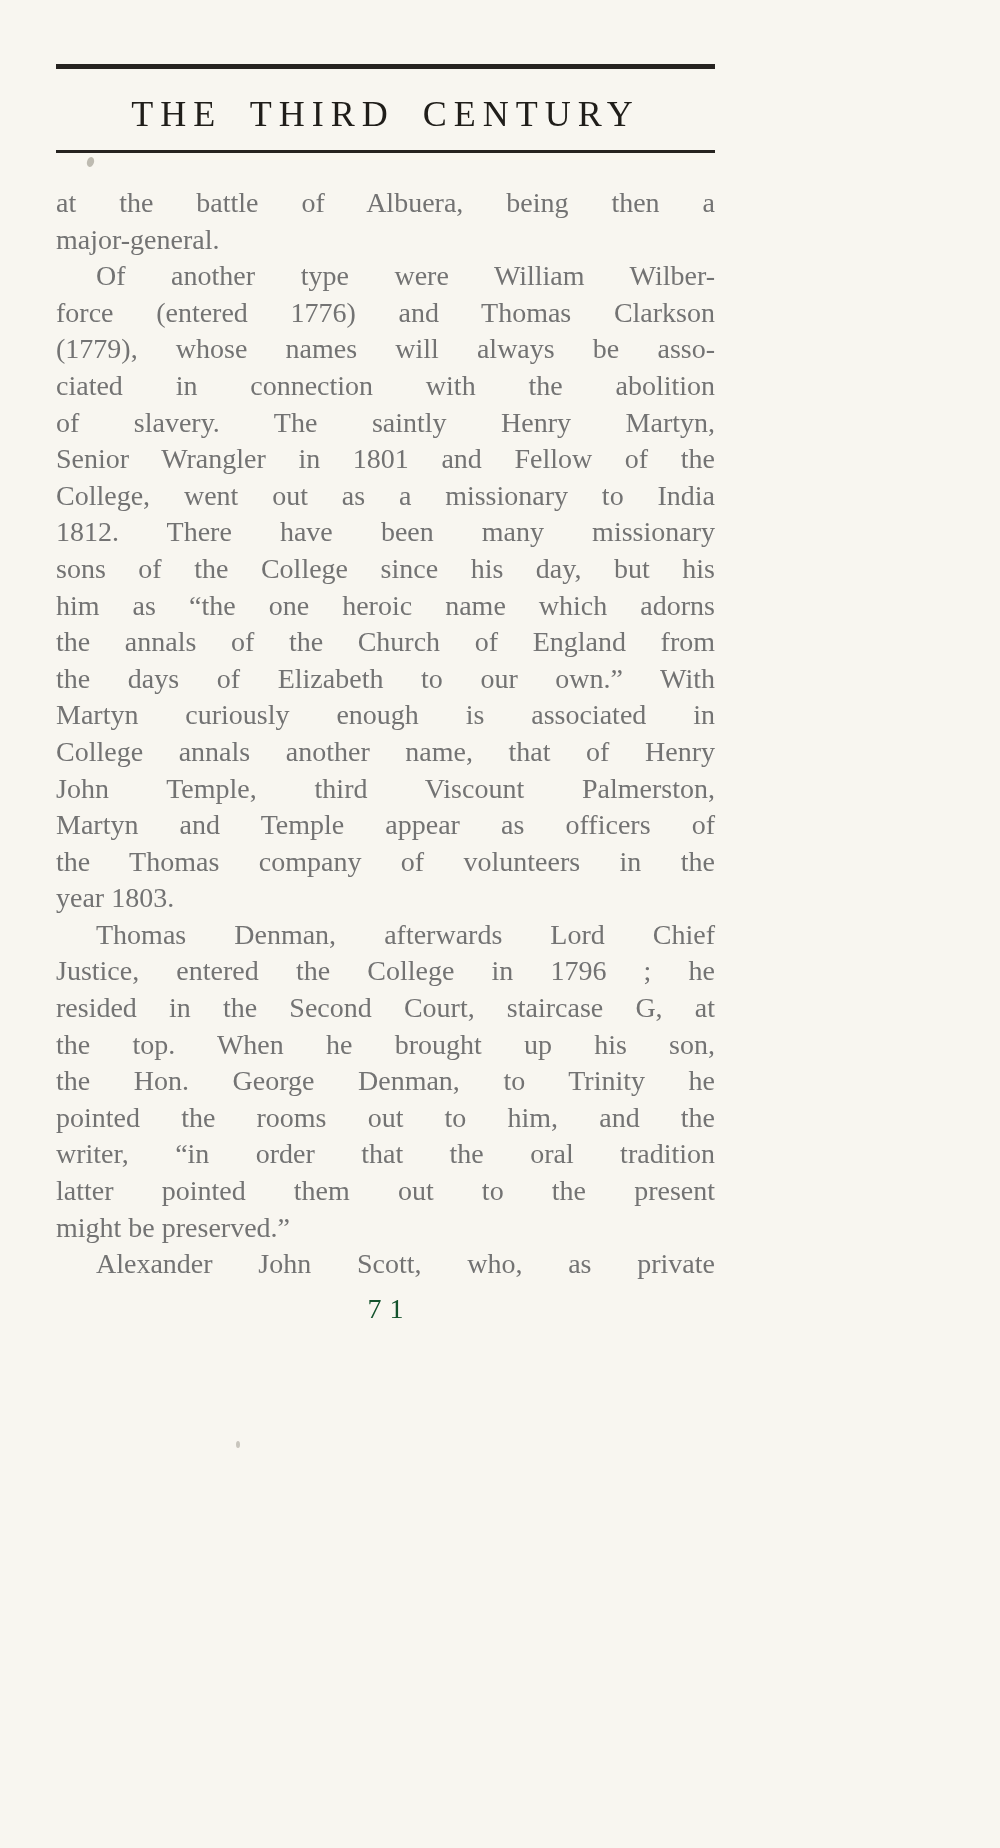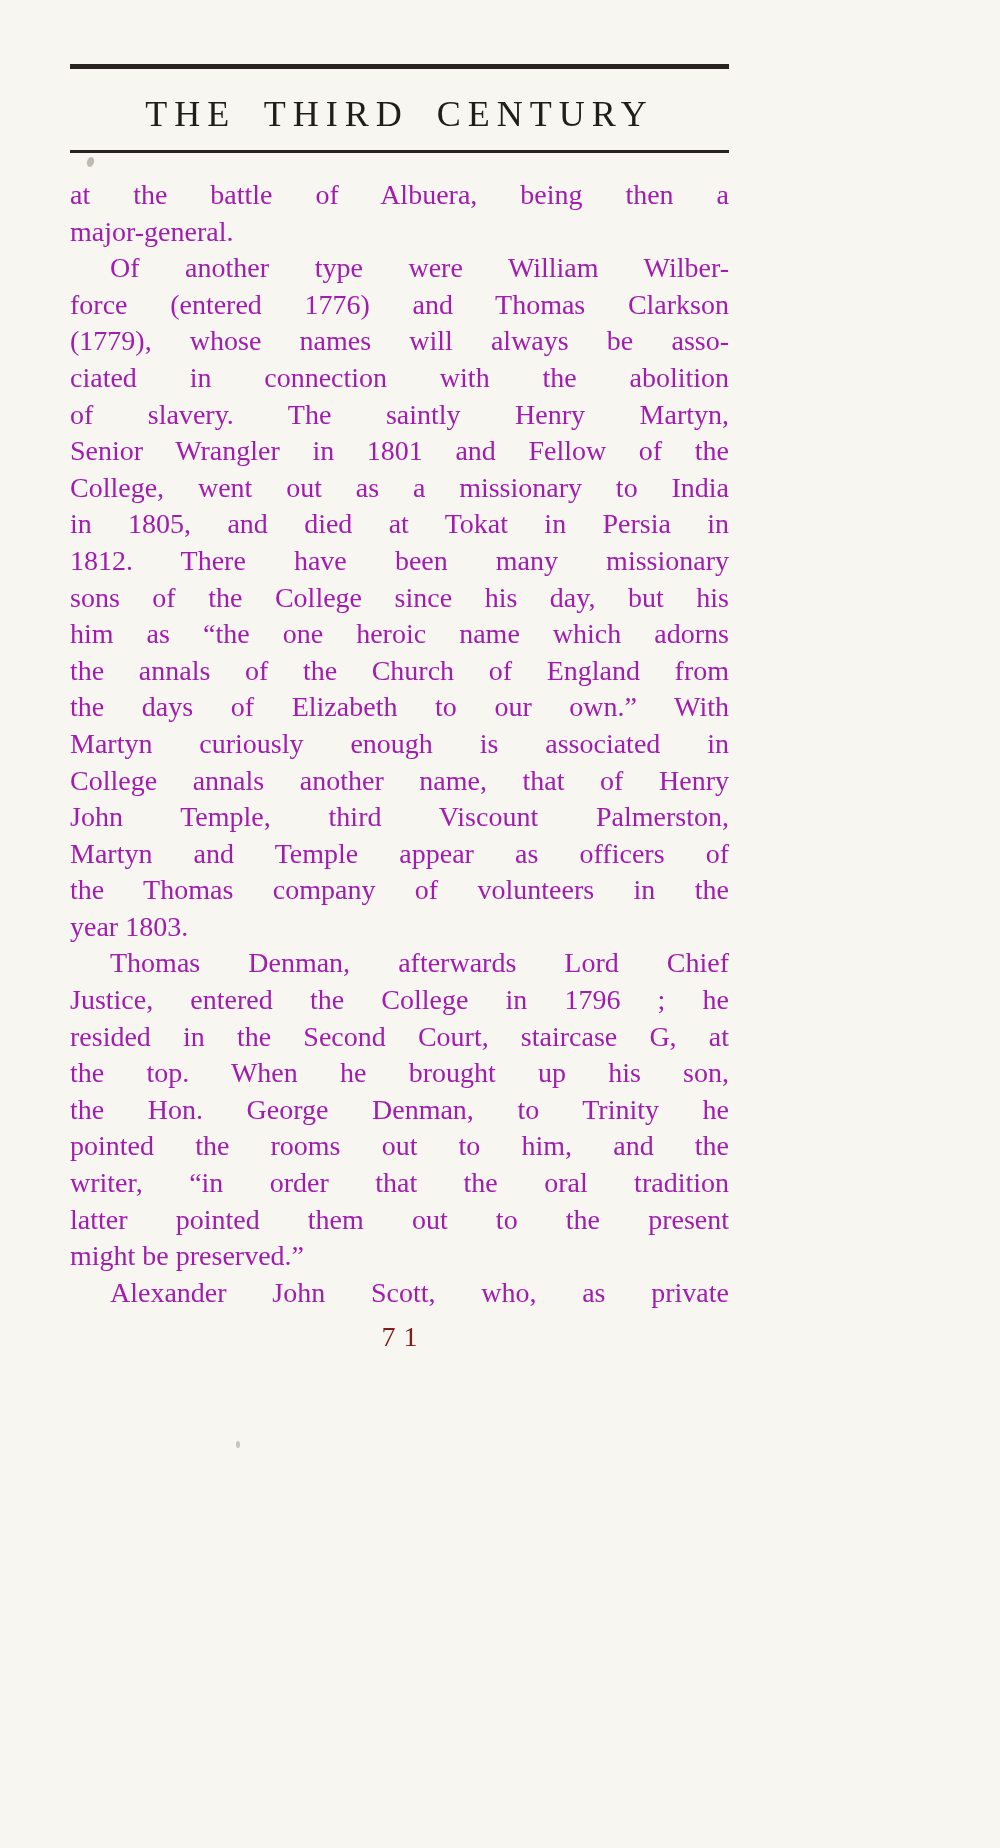--- a/index.html
+++ b/index.html
@@ -13,21 +13,21 @@
     width: 1000px;
     height: 1848px;
     background: #f8f6f0;
     font-family: "Liberation Serif", "DejaVu Serif", serif;
     color: #1d1b18;
     overflow: hidden;
   }
 
   .text-block {
     position: absolute;
-    left: 70px;
+    left: 56px;
     top: 64px;
     width: 659px;
   }
 
   .rule {
     background: #262320;
   }
 
   .rule-top {
     height: 5px;
@@ -43,24 +43,24 @@
     word-spacing: 12px;
     color: #201e1a;
   }
 
   .rule-title {
     height: 3px;
     margin-top: 15px;
   }
 
   .body-text {
-    margin-top: 24px;
+    margin-top: 32px;
     font-size: 28px;
     line-height: 36.6px;
-    color: #a21caf;
+    color: #737373;
   }
 
   .line {
     text-align: justify;
     text-align-last: justify;
   }
 
   .line.last {
     text-align-last: left;
   }
@@ -69,21 +69,21 @@
     text-indent: 40px;
   }
 
   .page-number {
     margin-top: 8px;
     font-size: 28px;
     line-height: 36px;
     text-align: center;
     letter-spacing: 8px;
     padding-left: 8px; 
-    color: #7f1d1d;
+    color: #14532d;
   }
 
   .artifact {
     position: absolute;
     background: #8e8a7e;
     border-radius: 50%;
   }
 
   .artifact-1 {
     left: 87px;
@@ -113,21 +113,20 @@
     <div class="body-text">
         <div class="line">at the battle of Albuera, being then a</div>
         <div class="line last">major-general.</div>
         <div class="line indent">Of another type were William Wilber-</div>
         <div class="line">force (entered 1776) and Thomas Clarkson</div>
         <div class="line">(1779), whose names will always be asso-</div>
         <div class="line">ciated in connection with the abolition</div>
         <div class="line">of slavery. The saintly Henry Martyn,</div>
         <div class="line">Senior Wrangler in 1801 and Fellow of the</div>
         <div class="line">College, went out as a missionary to India</div>
-        <div class="line">in 1805, and died at Tokat in Persia in</div>
         <div class="line">1812. There have been many missionary</div>
         <div class="line">sons of the College since his day, but his</div>
         <div class="line">him as “the one heroic name which adorns</div>
         <div class="line">the annals of the Church of England from</div>
         <div class="line">the days of Elizabeth to our own.” With</div>
         <div class="line">Martyn curiously enough is associated in</div>
         <div class="line">College annals another name, that of Henry</div>
         <div class="line">John Temple, third Viscount Palmerston,</div>
         <div class="line">Martyn and Temple appear as officers of</div>
         <div class="line">the Thomas company of volunteers in the</div>

